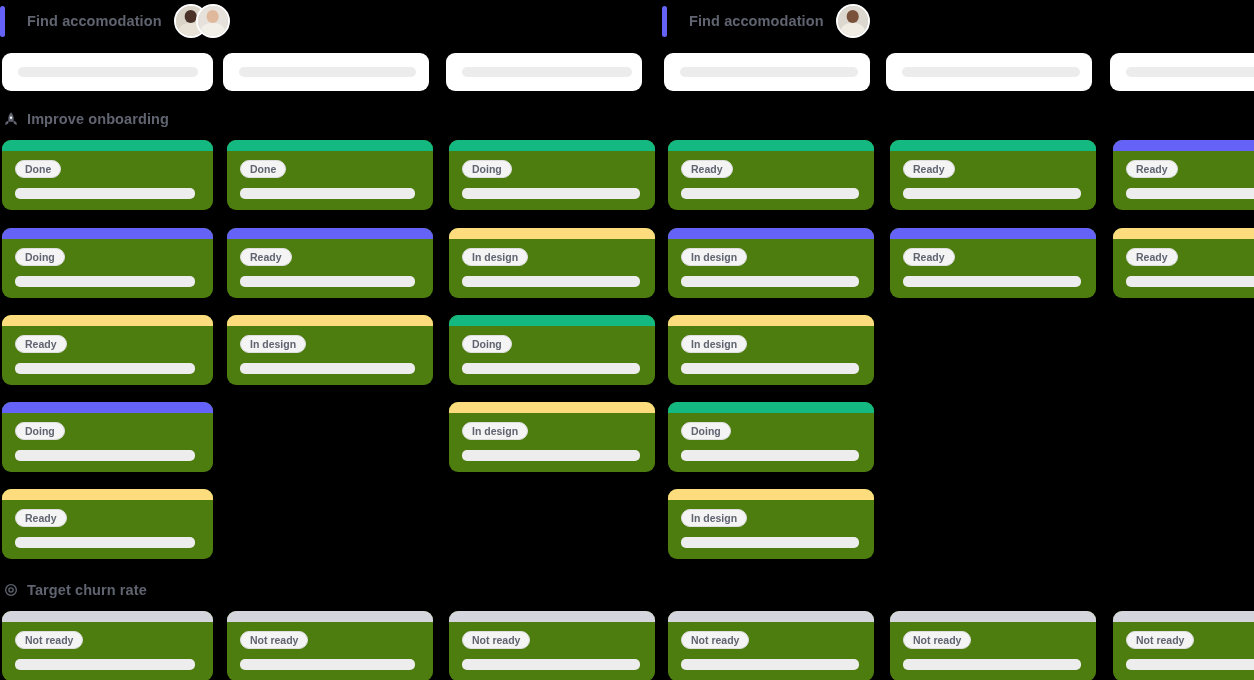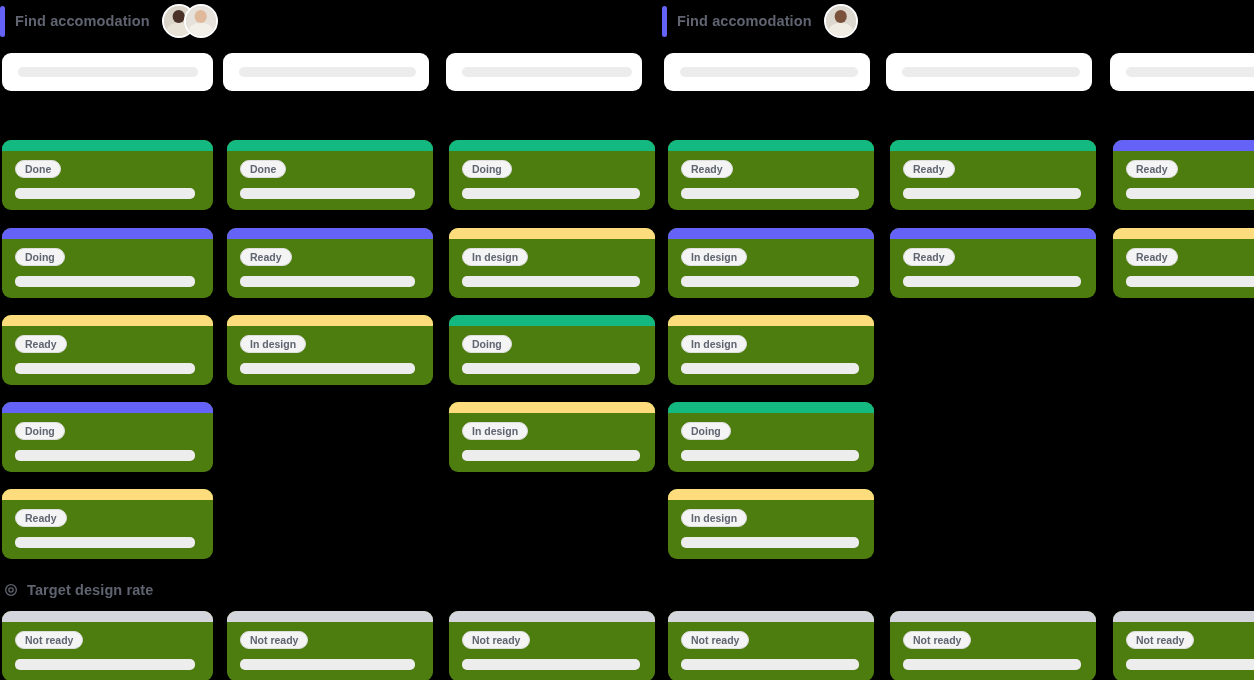--- a/index.html
+++ b/index.html
@@ -37,21 +37,21 @@
   .board-head.right { left: 662px; }
 
   .accent-bar {
     width: 5px;
     height: 31px;
     border-radius: 3px;
     background: #6563f7;
     flex: 0 0 auto;
   }
   .board-title {
-    margin-left: 10px;
+    margin-left: 22px;
     font-size: 14.5px;
     font-weight: 600;
     color: #5f6470;
     letter-spacing: 0.1px;
     white-space: nowrap;
   }
   .avatars {
     margin-left: 12px;
     display: flex;
     align-items: center;
@@ -217,20 +217,31 @@
         <div class="bar" style="width: 178px;"></div>
       </div>
       <div class="filter-card" style="left: 886px; width: 206px;">
         <div class="bar" style="width: 178px;"></div>
       </div>
       <div class="filter-card" style="left: 1110px; width: 206px;">
         <div class="bar" style="width: 178px;"></div>
       </div>
     </div>
 
+<div class="section-head" style="top: 108px;">
+      <div class="section-icon">
+        <svg viewBox="0 0 24 24" width="16" height="16" fill="currentColor">
+          <path d="M12 2c2.6 2.6 4 6 4 9.4V16H8v-4.6C8 8 9.4 4.6 12 2z"></path>
+          <path d="M6.6 14.6 4.2 17c-.5.5-.7 1.2-.7 1.9V21l3.2-1.4c.6-.3 1-.8 1.2-1.4l.5-1.6z"></path>
+          <path d="M17.4 14.6 19.8 17c.5.5.7 1.2.7 1.9V21l-3.2-1.4a2.4 2.4 0 0 1-1.2-1.4l-.5-1.6z"></path>
+          <circle cx="12" cy="10" r="1.8" fill="#ffffff"></circle>
+        </svg>
+      </div>
+      <div class="section-title">Improve onboarding</div>
+    </div>
     <div class="card" style="left: 2px; top: 140px; width: 211px; height: 70px;">
       <div class="top-accent" style="background: rgb(20, 184, 129);"></div>
       <div class="badge">Done</div>
       <div class="line" style="width: 180px;"></div>
     </div>
     <div class="card" style="left: 227px; top: 140px; width: 206px; height: 70px;">
       <div class="top-accent" style="background: rgb(20, 184, 129);"></div>
       <div class="badge">Done</div>
       <div class="line" style="width: 175px;"></div>
     </div>
@@ -329,21 +340,21 @@
       <div class="badge">In design</div>
       <div class="line" style="width: 178px;"></div>
     </div>
     <div class="section-head" style="top: 579px;">
       <div class="section-icon">
         <svg viewBox="0 0 24 24" width="16" height="16" fill="none" stroke="currentColor" stroke-width="2">
           <circle cx="12" cy="12" r="8"></circle>
           <circle cx="12" cy="12" r="3.2"></circle>
         </svg>
       </div>
-      <div class="section-title">Target design rate</div>
+      <div class="section-title">Target churn rate</div>
     </div>
     <div class="card" style="left: 2px; top: 611px; width: 211px; height: 70px;">
       <div class="top-accent" style="background: rgb(213, 213, 221);"></div>
       <div class="badge">Not ready</div>
       <div class="line" style="width: 180px;"></div>
     </div>
     <div class="card" style="left: 227px; top: 611px; width: 206px; height: 70px;">
       <div class="top-accent" style="background: rgb(213, 213, 221);"></div>
       <div class="badge">Not ready</div>
       <div class="line" style="width: 175px;"></div>

